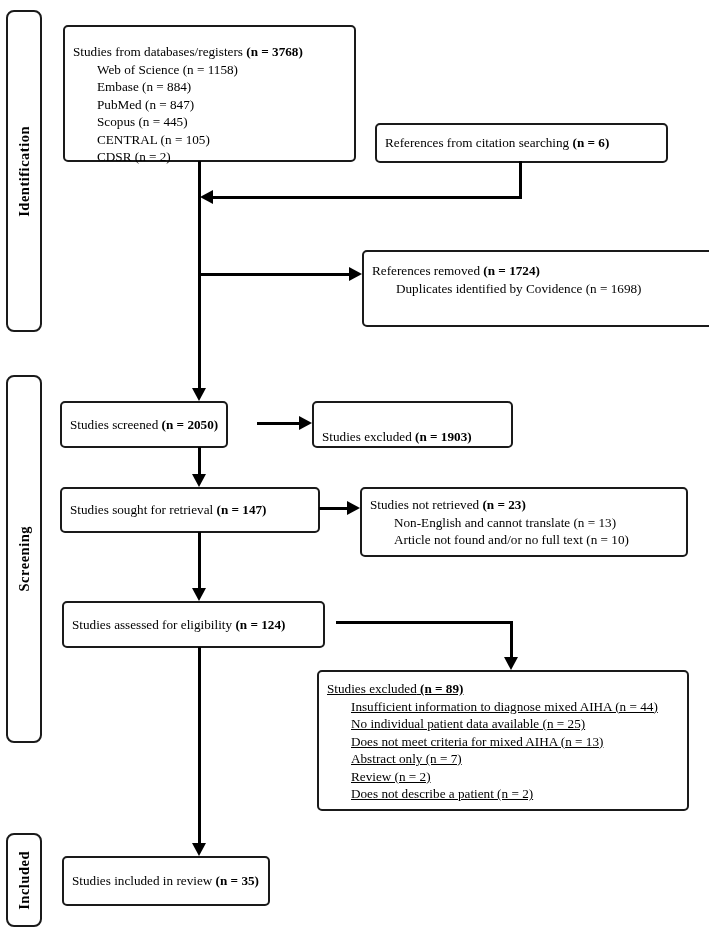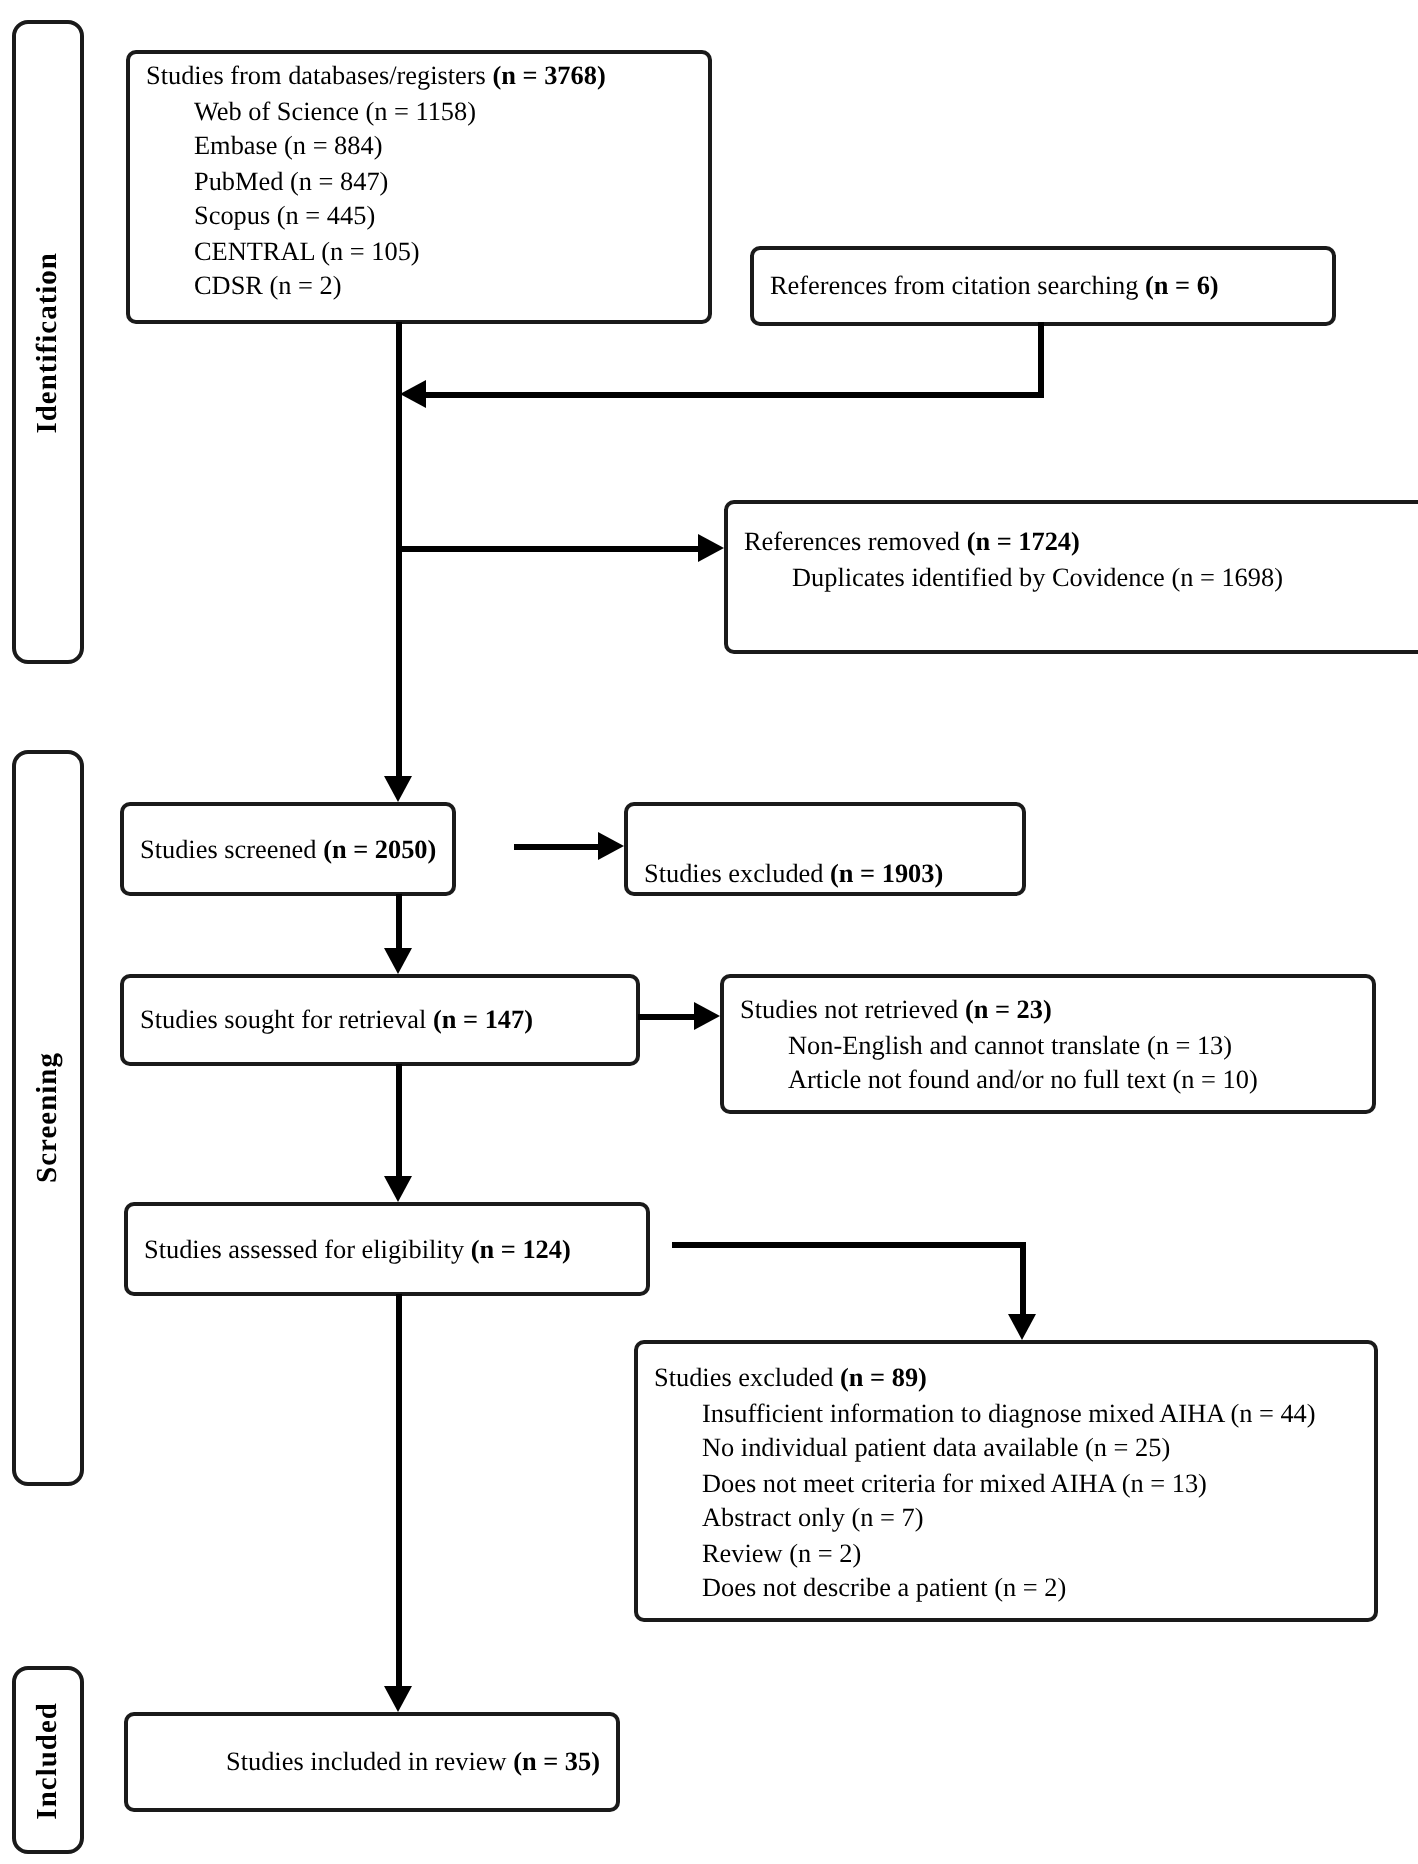--- a/index.html
+++ b/index.html
@@ -10,21 +10,21 @@
     font-family:"Liberation Serif","DejaVu Serif",serif;
     color:#000000;
     overflow:hidden;
   }
   .box{
     position:absolute;
     background:#ffffff;
     border:2px solid #1a1a1a;
     border-radius:5px;
     box-sizing:border-box;
-    padding:2px 8px;
+    padding:16px 8px;
     font-size:13.2px;
     line-height:1.33;
     white-space:nowrap;
   }
   .box.center{display:flex;align-items:center;padding-top:0;padding-bottom:0;}
   .box-title b{font-weight:bold;}
   .box-item{padding-left:24px;}
   .stage{
     position:absolute;
     background:#ffffff;
@@ -94,31 +94,31 @@
   <div class="box" style="left:360px;top:487px;width:328px;height:70px;padding-top:7px;">
     <div class="box-title"><span>Studies not retrieved</span> <b>(n = 23)</b></div>
     <div class="box-item">Non-English and cannot translate (n = 13)</div>
     <div class="box-item">Article not found and/or no full text (n = 10)</div>
   </div>
 
   <div class="box center" style="left:62px;top:601px;width:263px;height:47px;">
     <div class="box-title"><span>Studies assessed for eligibility</span> <b>(n = 124)</b></div>
   </div>
 
-  <div class="box" style="left:317px;top:670px;width:372px;height:141px;padding-top:8px;">
+  <div class="box" style="left:317px;top:670px;width:372px;height:141px;padding-top:8px;text-decoration:underline;">
     <div class="box-title"><span>Studies excluded</span> <b>(n = 89)</b></div>
     <div class="box-item">Insufficient information to diagnose mixed AIHA (n = 44)</div>
     <div class="box-item">No individual patient data available (n = 25)</div>
     <div class="box-item">Does not meet criteria for mixed AIHA (n = 13)</div>
     <div class="box-item">Abstract only (n = 7)</div>
     <div class="box-item">Review (n = 2)</div>
     <div class="box-item">Does not describe a patient (n = 2)</div>
   </div>
 
-  <div class="box center" style="left:62px;top:856px;width:248px;height:50px;justify-content:flex-end;">
+  <div class="box center" style="left:62px;top:856px;width:208px;height:50px;">
     <div class="box-title"><span>Studies included in review</span> <b>(n = 35)</b></div>
   </div>
 
   <div class="line" style="left:198px;top:161px;width:3px;height:230px;"></div>
   <div class="arrow arrow-down" style="left:192px;top:388px;"></div>
 
   <div class="line" style="left:519px;top:161px;width:3px;height:38px;"></div>
   <div class="line" style="left:212px;top:196px;width:310px;height:3px;"></div>
   <div class="arrow arrow-left" style="left:200px;top:190px;"></div>
 

